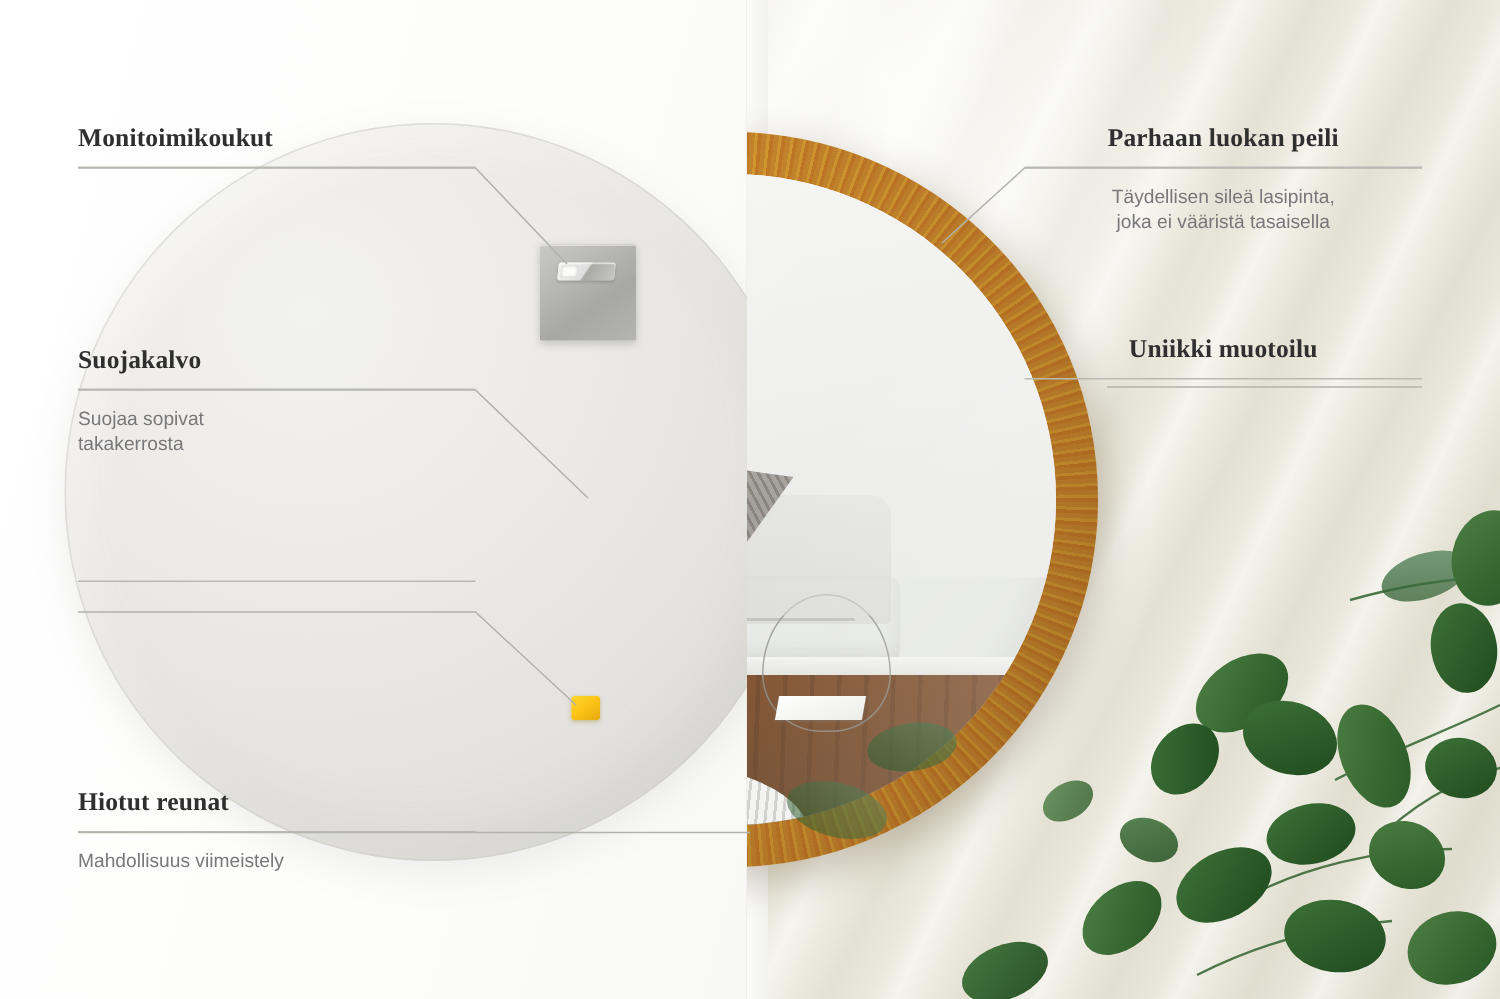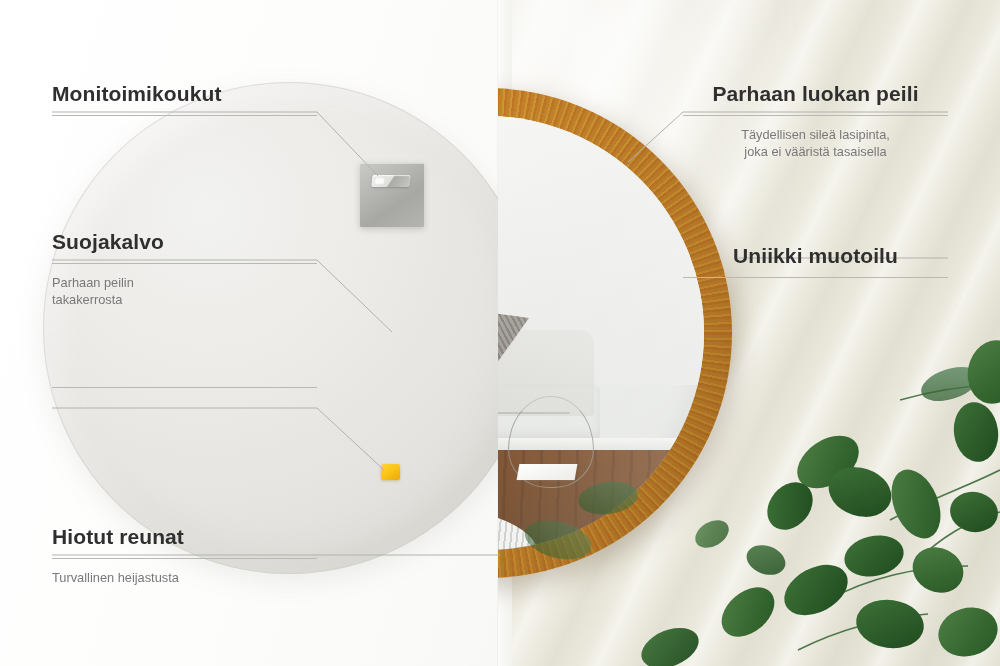--- a/index.html
+++ b/index.html
@@ -195,22 +195,23 @@
     position:absolute; left:0; top:0; width:14px; height:666px;
     background:linear-gradient(90deg,#fbfbfa,#f2f2ef);
   }
 
   
   .plant { position:absolute; left:0; top:0; width:502px; height:666px; pointer-events:none; }
 
   
   .callout { position:absolute; }
   .callout .title {
-    font-size:21px; font-weight:bold; color:#2f2f2f; letter-spacing:.1px;
+    font-size:17px; font-weight:bold; color:#2f2f2f; letter-spacing:.1px;
     white-space:nowrap;
+    font-family:Liberation Serif, serif;
   }
   .callout .rule {
     height:1px; background:#b9b9b4; margin-top:9px;
   }
   .callout .desc {
     margin-top:10px; font-size:12.8px; line-height:17px; color:#78787a; white-space:pre-line;
   }
   .callout.right { text-align:center; }
 
   
@@ -321,39 +322,39 @@
   </svg>
 
   <div class="callout" style="left:52px; top:82px; width:265px;">
     <div class="title">Monitoimikoukut</div>
     <div class="rule"></div>
   </div>
 
   <div class="callout" style="left:52px; top:230px; width:265px;">
     <div class="title">Suojakalvo</div>
     <div class="rule"></div>
-    <div class="desc">Parhaan peilin
+    <div class="desc">Suojaa sopivat
 takakerrosta</div>
   </div>
 
   <div class="callout" style="left:52px; top:378px; width:265px;">
     <div class="rule"></div>
   </div>
 
   <div class="callout" style="left:52px; top:525px; width:265px;">
     <div class="title">Hiotut reunat</div>
     <div class="rule"></div>
-    <div class="desc">Turvallinen heijastusta</div>
+    <div class="desc">Mahdollisuus viimeistely</div>
   </div>
 
   <div class="callout right" style="left:683px; top:82px; width:265px;">
     <div class="title">Parhaan luokan peili</div>
     <div class="rule"></div>
     <div class="desc">Täydellisen sileä lasipinta,
 joka ei vääristä tasaisella</div>
   </div>
 
-  <div class="callout right" style="left:683px; top:244px; width:265px;">
+  <div class="callout right" style="left:683px; top:223px; width:265px;">
     <div class="title">Uniikki muotoilu</div>
     <div class="rule"></div>
   </div>
 
 </div>
 
 </body></html>

